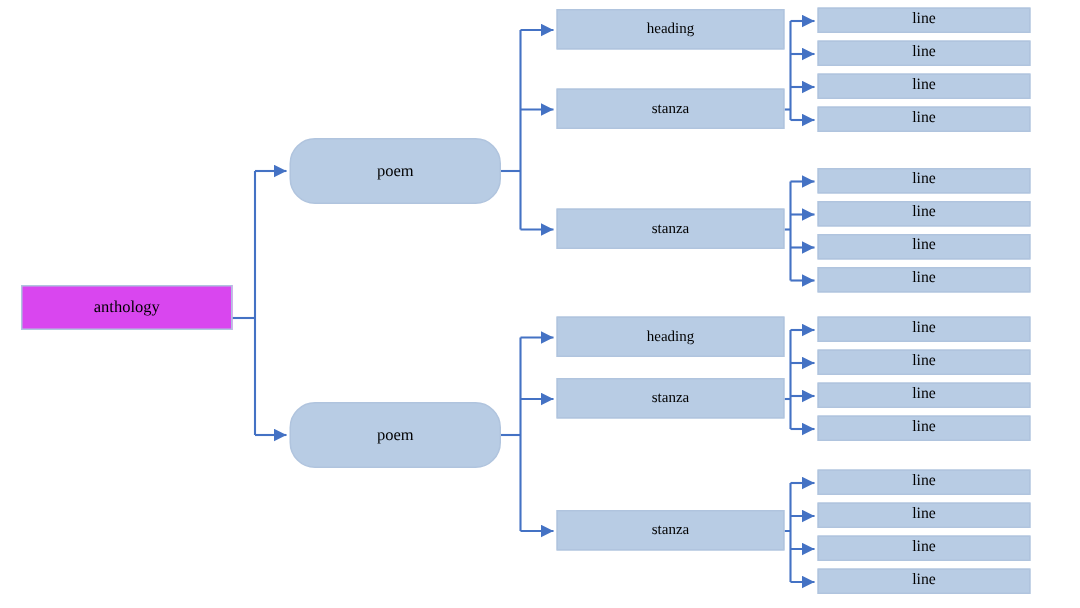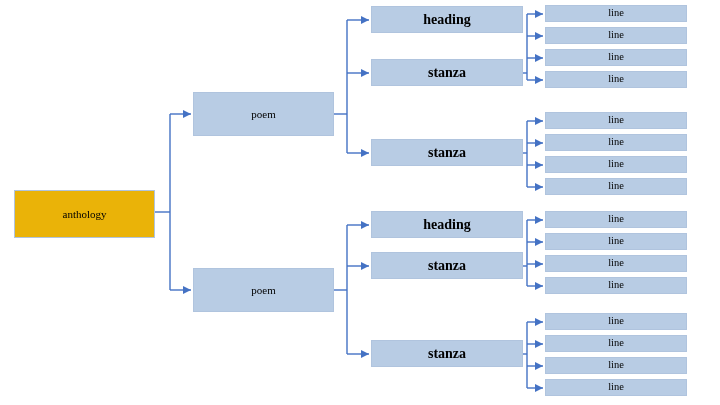--- a/index.html
+++ b/index.html
@@ -29,22 +29,22 @@
     background: #b8cce4;
     border: 1px solid #b0c4de;
     display: flex;
     align-items: center;
     justify-content: center;
     color: #000000;
     line-height: 1;
     z-index: 2;
   }
   .node.level-anthology { font-size: 11px; }
-  .node.level-poem      { font-size: 11px; }
-  .node.level-section   { font-size: 14px; font-weight: bold; }
+  .node.level-poem      { font-size: 11px; border-radius: 17px; }
+  .node.level-section   { font-size: 10px; }
   .node.level-line      { font-size: 10.5px; text-align: center; }
   .node-label {
     white-space: nowrap;
   }
 </style>
 </head>
 <body>
 
 <div id="canvas">
   <svg id="connectors" viewBox="0 0 720 405">
@@ -88,21 +88,21 @@
         <line x1="527" y1="286" x2="543" y2="286" stroke="#4472c4" stroke-width="1.4" marker-end="url(#arrowhead)"></line>
         <line x1="523" y1="354" x2="527" y2="354" stroke="#4472c4" stroke-width="1.4"></line>
         <line x1="527" y1="322" x2="527" y2="388" stroke="#4472c4" stroke-width="1.4"></line>
         <line x1="527" y1="322" x2="543" y2="322" stroke="#4472c4" stroke-width="1.4" marker-end="url(#arrowhead)"></line>
         <line x1="527" y1="344" x2="543" y2="344" stroke="#4472c4" stroke-width="1.4" marker-end="url(#arrowhead)"></line>
         <line x1="527" y1="366" x2="543" y2="366" stroke="#4472c4" stroke-width="1.4" marker-end="url(#arrowhead)"></line>
         <line x1="527" y1="388" x2="543" y2="388" stroke="#4472c4" stroke-width="1.4" marker-end="url(#arrowhead)"></line>
       </g>
   </svg>
   <div id="node-layer">
-      <div class="node level-anthology" style="left: 14px; top: 190px; width: 141px; height: 48px; background: #eab308; border-color: rgb(176, 196, 222); color: rgb(0, 0, 0);">
+      <div class="node level-anthology" style="left: 14px; top: 190px; width: 141px; height: 30px; background: #d946ef; border-color: rgb(176, 196, 222); color: rgb(0, 0, 0);">
         <span class="node-label">anthology</span>
       </div>
       <div class="node level-poem" style="left: 193px; top: 92px; width: 141px; height: 44px; background: rgb(184, 204, 228); border-color: rgb(176, 196, 222); color: rgb(0, 0, 0);">
         <span class="node-label">poem</span>
       </div>
       <div class="node level-poem" style="left: 193px; top: 268px; width: 141px; height: 44px; background: rgb(184, 204, 228); border-color: rgb(176, 196, 222); color: rgb(0, 0, 0);">
         <span class="node-label">poem</span>
       </div>
       <div class="node level-section" style="left: 371px; top: 6px; width: 152px; height: 27px; background: rgb(184, 204, 228); border-color: rgb(176, 196, 222); color: rgb(0, 0, 0);">
         <span class="node-label">heading</span>

